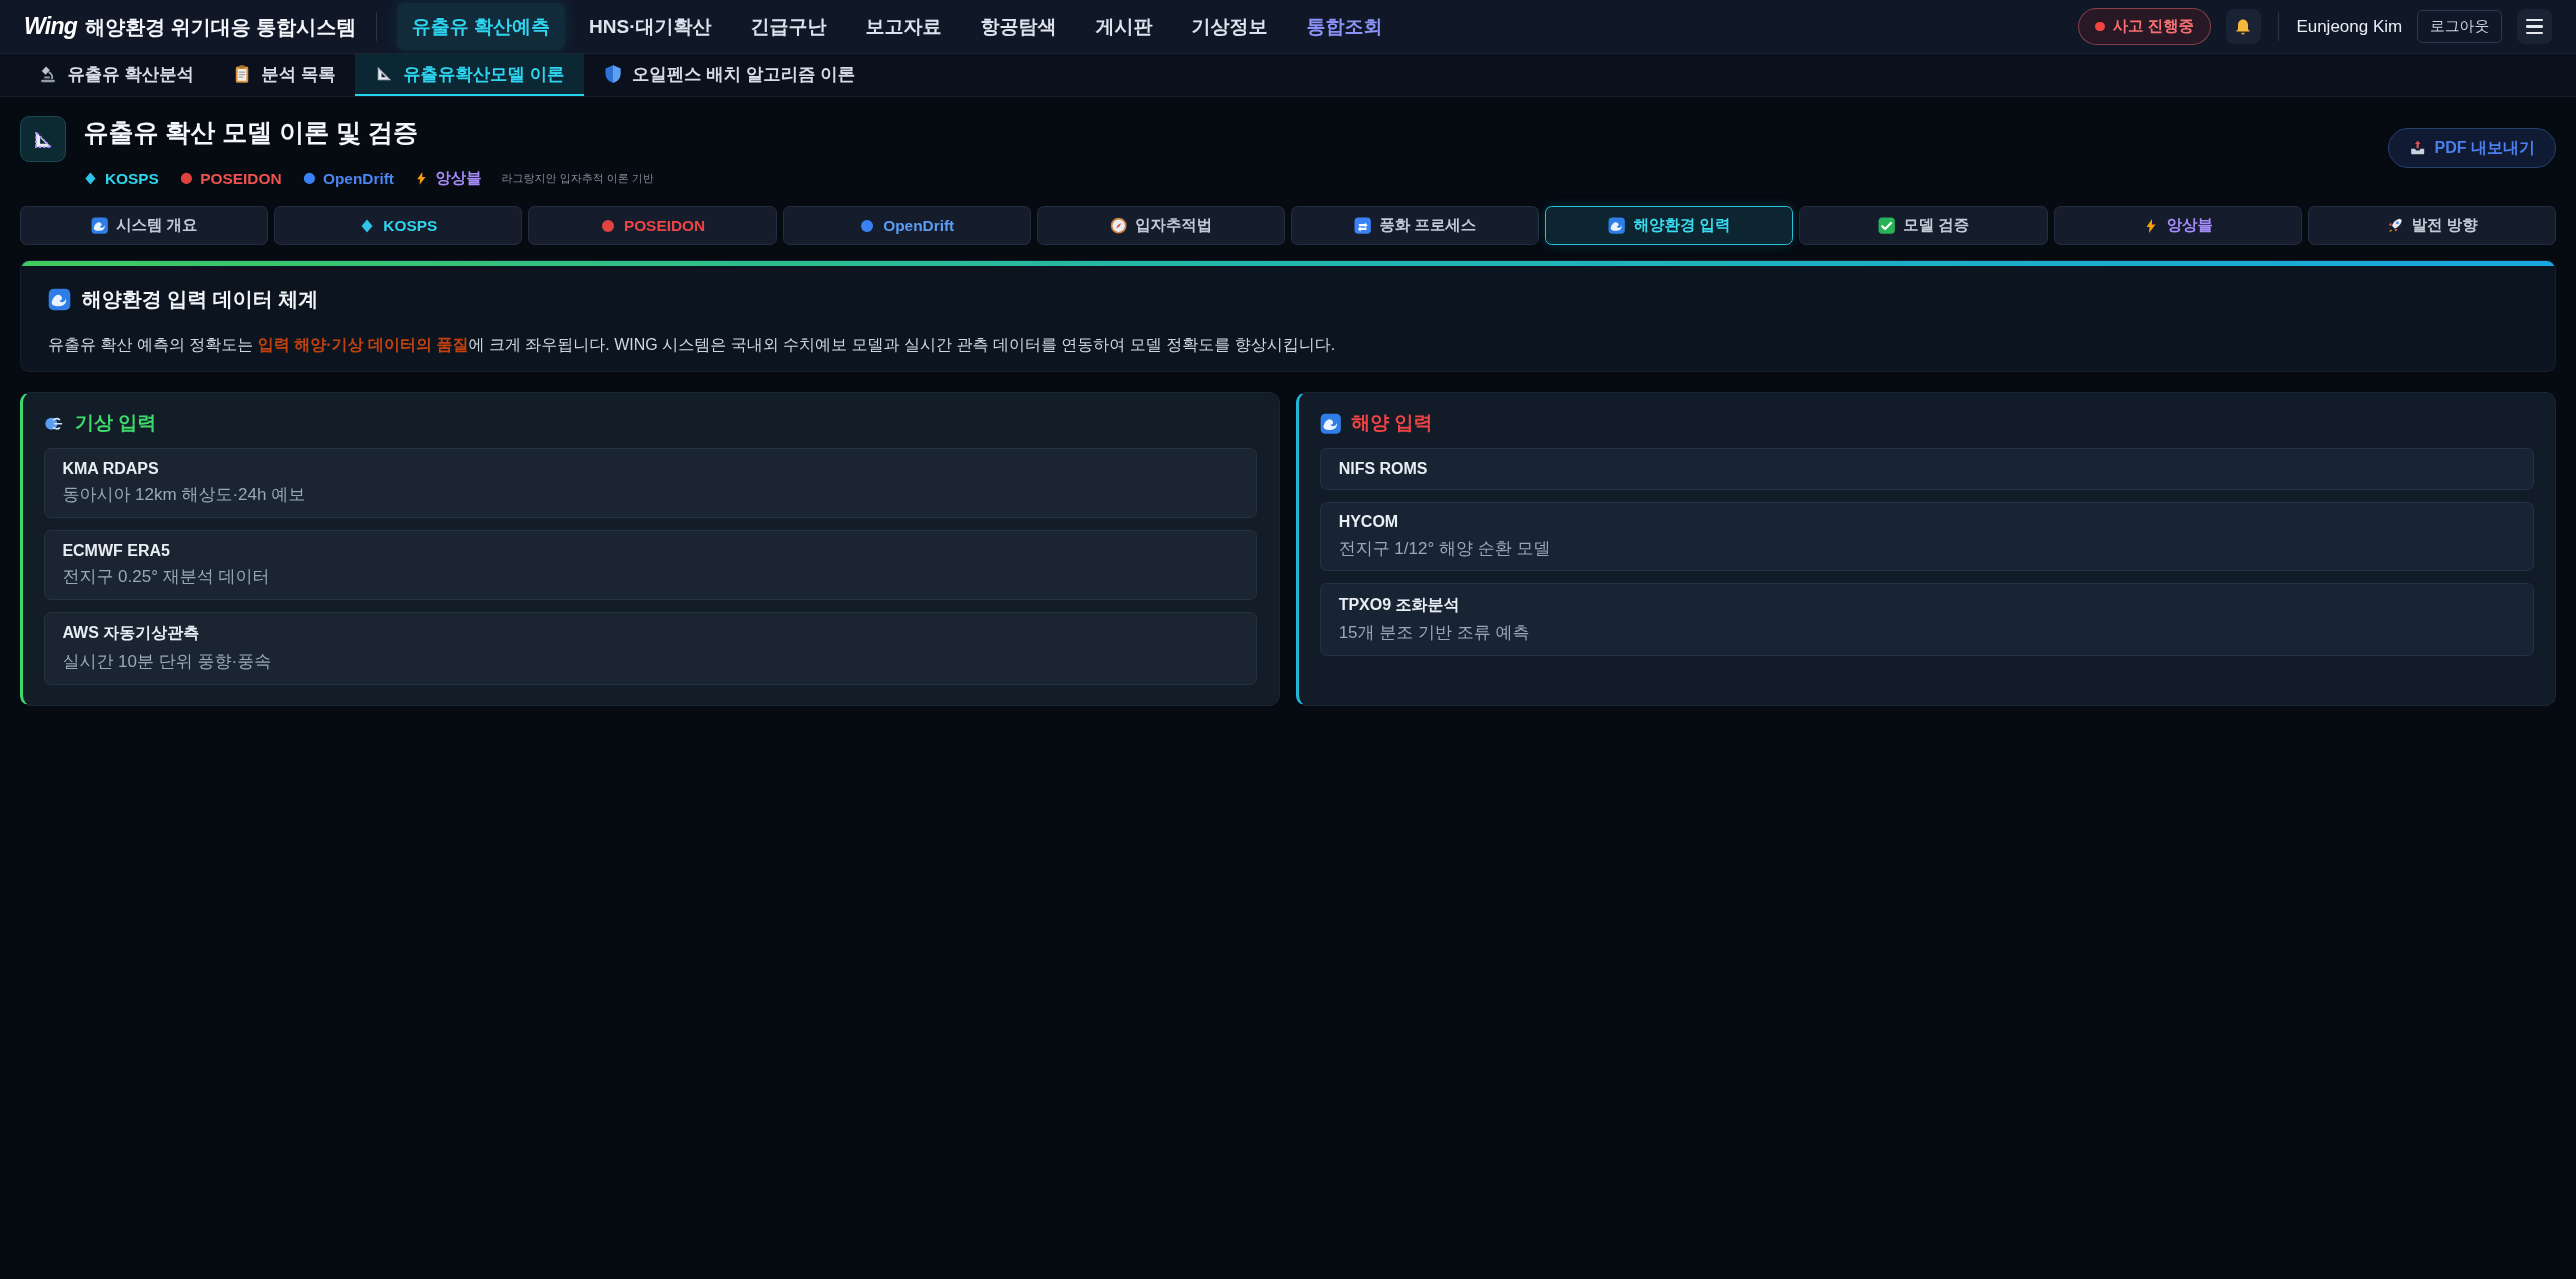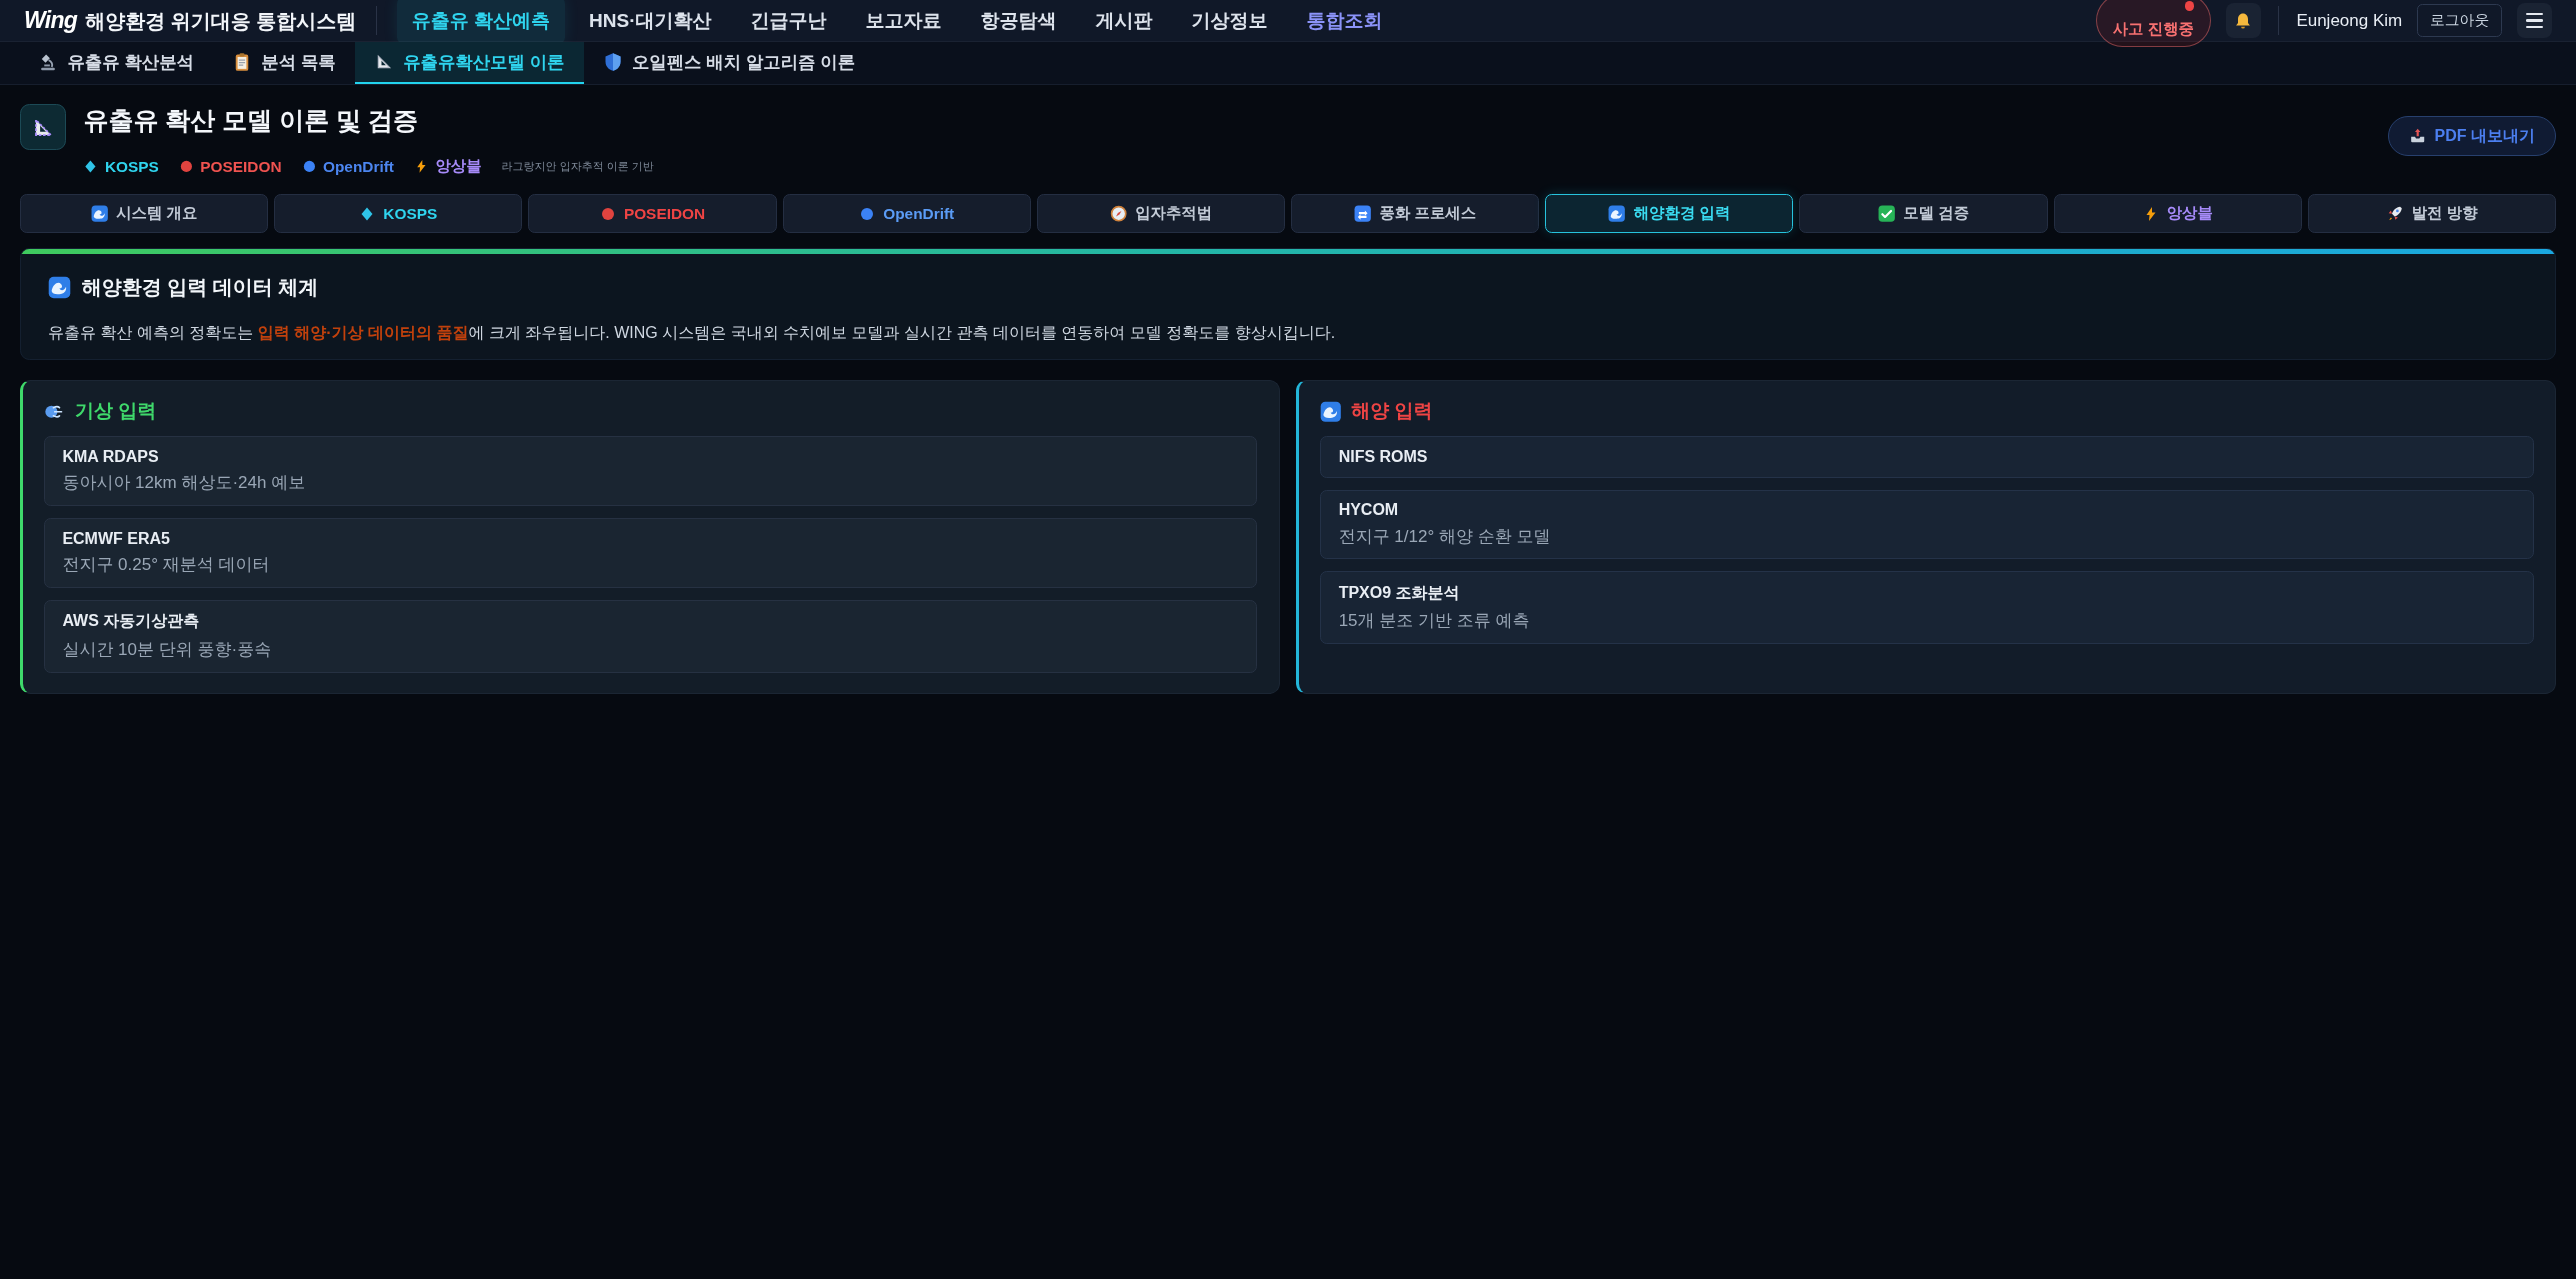--- a/index.html
+++ b/index.html
@@ -7,39 +7,39 @@
   body {
     background:#060a11;
     font-family:"Liberation Sans","DejaVu Sans",sans-serif;
     color:#e5e9f0;
     overflow:hidden;
   }
   .ic { display:inline-block; vertical-align:middle; flex:none; }
 
   
   .topbar {
-    height:42px; background:#101828; display:flex; align-items:center;
+    height:54px; background:#101828; display:flex; align-items:center;
     padding:0 24px; border-bottom:0.7px solid #1a2232;
   }
   .logo { display:flex; align-items:baseline; gap:8px; white-space:nowrap; }
   .logo-wing { font-style:italic; font-weight:800; font-size:23px; letter-spacing:-0.7px; color:#ffffff; }
   .logo-title { font-weight:800; font-size:20px; color:#f3f6fa; }
   .v-div { width:0.7px; height:29.5px; background:#2a3347; margin:0 20px; }
   .main-nav { display:flex; align-items:center; gap:9.4px; }
   .nav-item {
     font-size:19px; font-weight:600; color:#dde3ec; padding:10.7px 14.8px;
     border-radius:6.7px; cursor:pointer; white-space:nowrap;
   }
   .nav-item.active { color:#2fd4ee; background:rgba(34,211,238,.10); box-shadow:0 0 14.8px rgba(34,211,238,.10); font-weight:700; }
   .nav-item.accent { color:#8b93f8; font-weight:700; }
   .topbar-right { margin-left:auto; display:flex; align-items:center; gap:14.8px; }
   .incident-badge {
-    display:flex; align-items:flex-end; gap:8px; font-size:15.4px; font-weight:700;
+    display:flex; align-items:center; gap:8px; font-size:15.4px; font-weight:700;
     color:#f87171; background:rgba(127,29,29,.22); border:0.7px solid rgba(248,113,113,.45);
-    border-radius:670px; padding:6.7px 16px; white-space:nowrap;flex-direction:column;
+    border-radius:670px; padding:6.7px 16px; white-space:nowrap;
   }
   .incident-dot { width:9.4px; height:9.4px; border-radius:50%; background:#ef4444; }
   .icon-btn {
     width:35px; height:35px; border-radius:8px; background:#1a2333;
     display:flex; align-items:center; justify-content:center; cursor:pointer;
   }
   .user-name { font-size:17px; color:#e8edf4; white-space:nowrap; }
   .logout-btn {
     font-size:14.8px; color:#cbd5e1; border:0.7px solid #2d3950; border-radius:5.4px;
     padding:6px 12px; background:transparent; cursor:pointer; white-space:nowrap;

